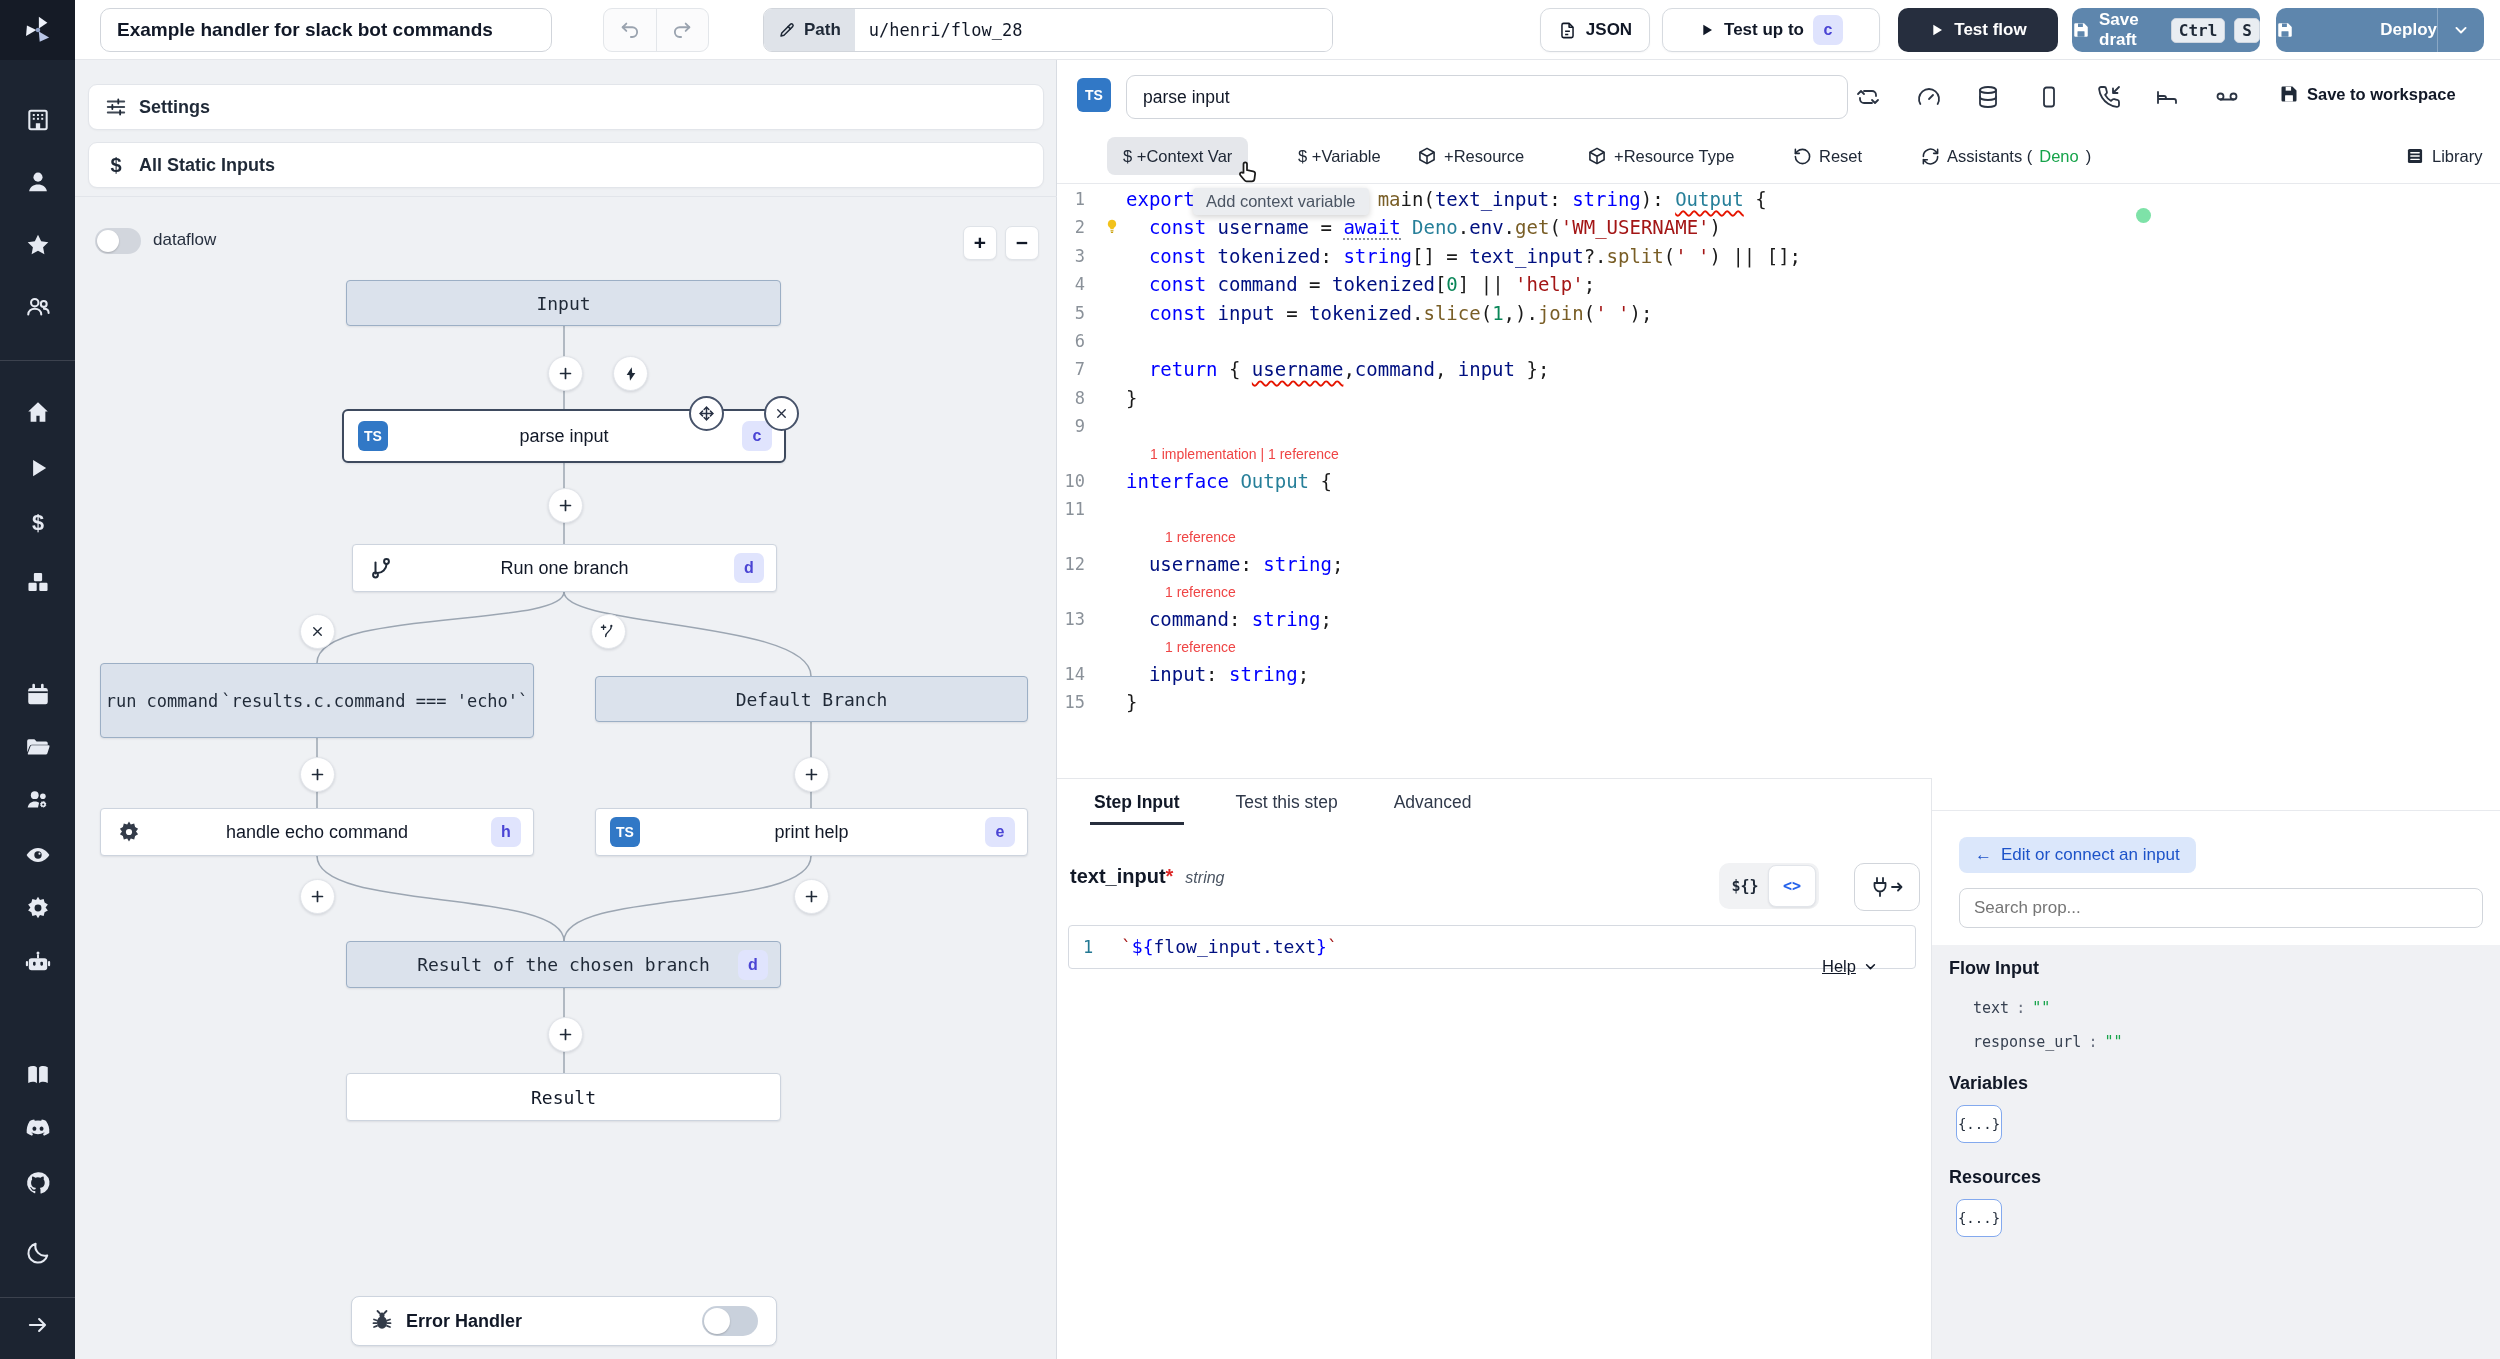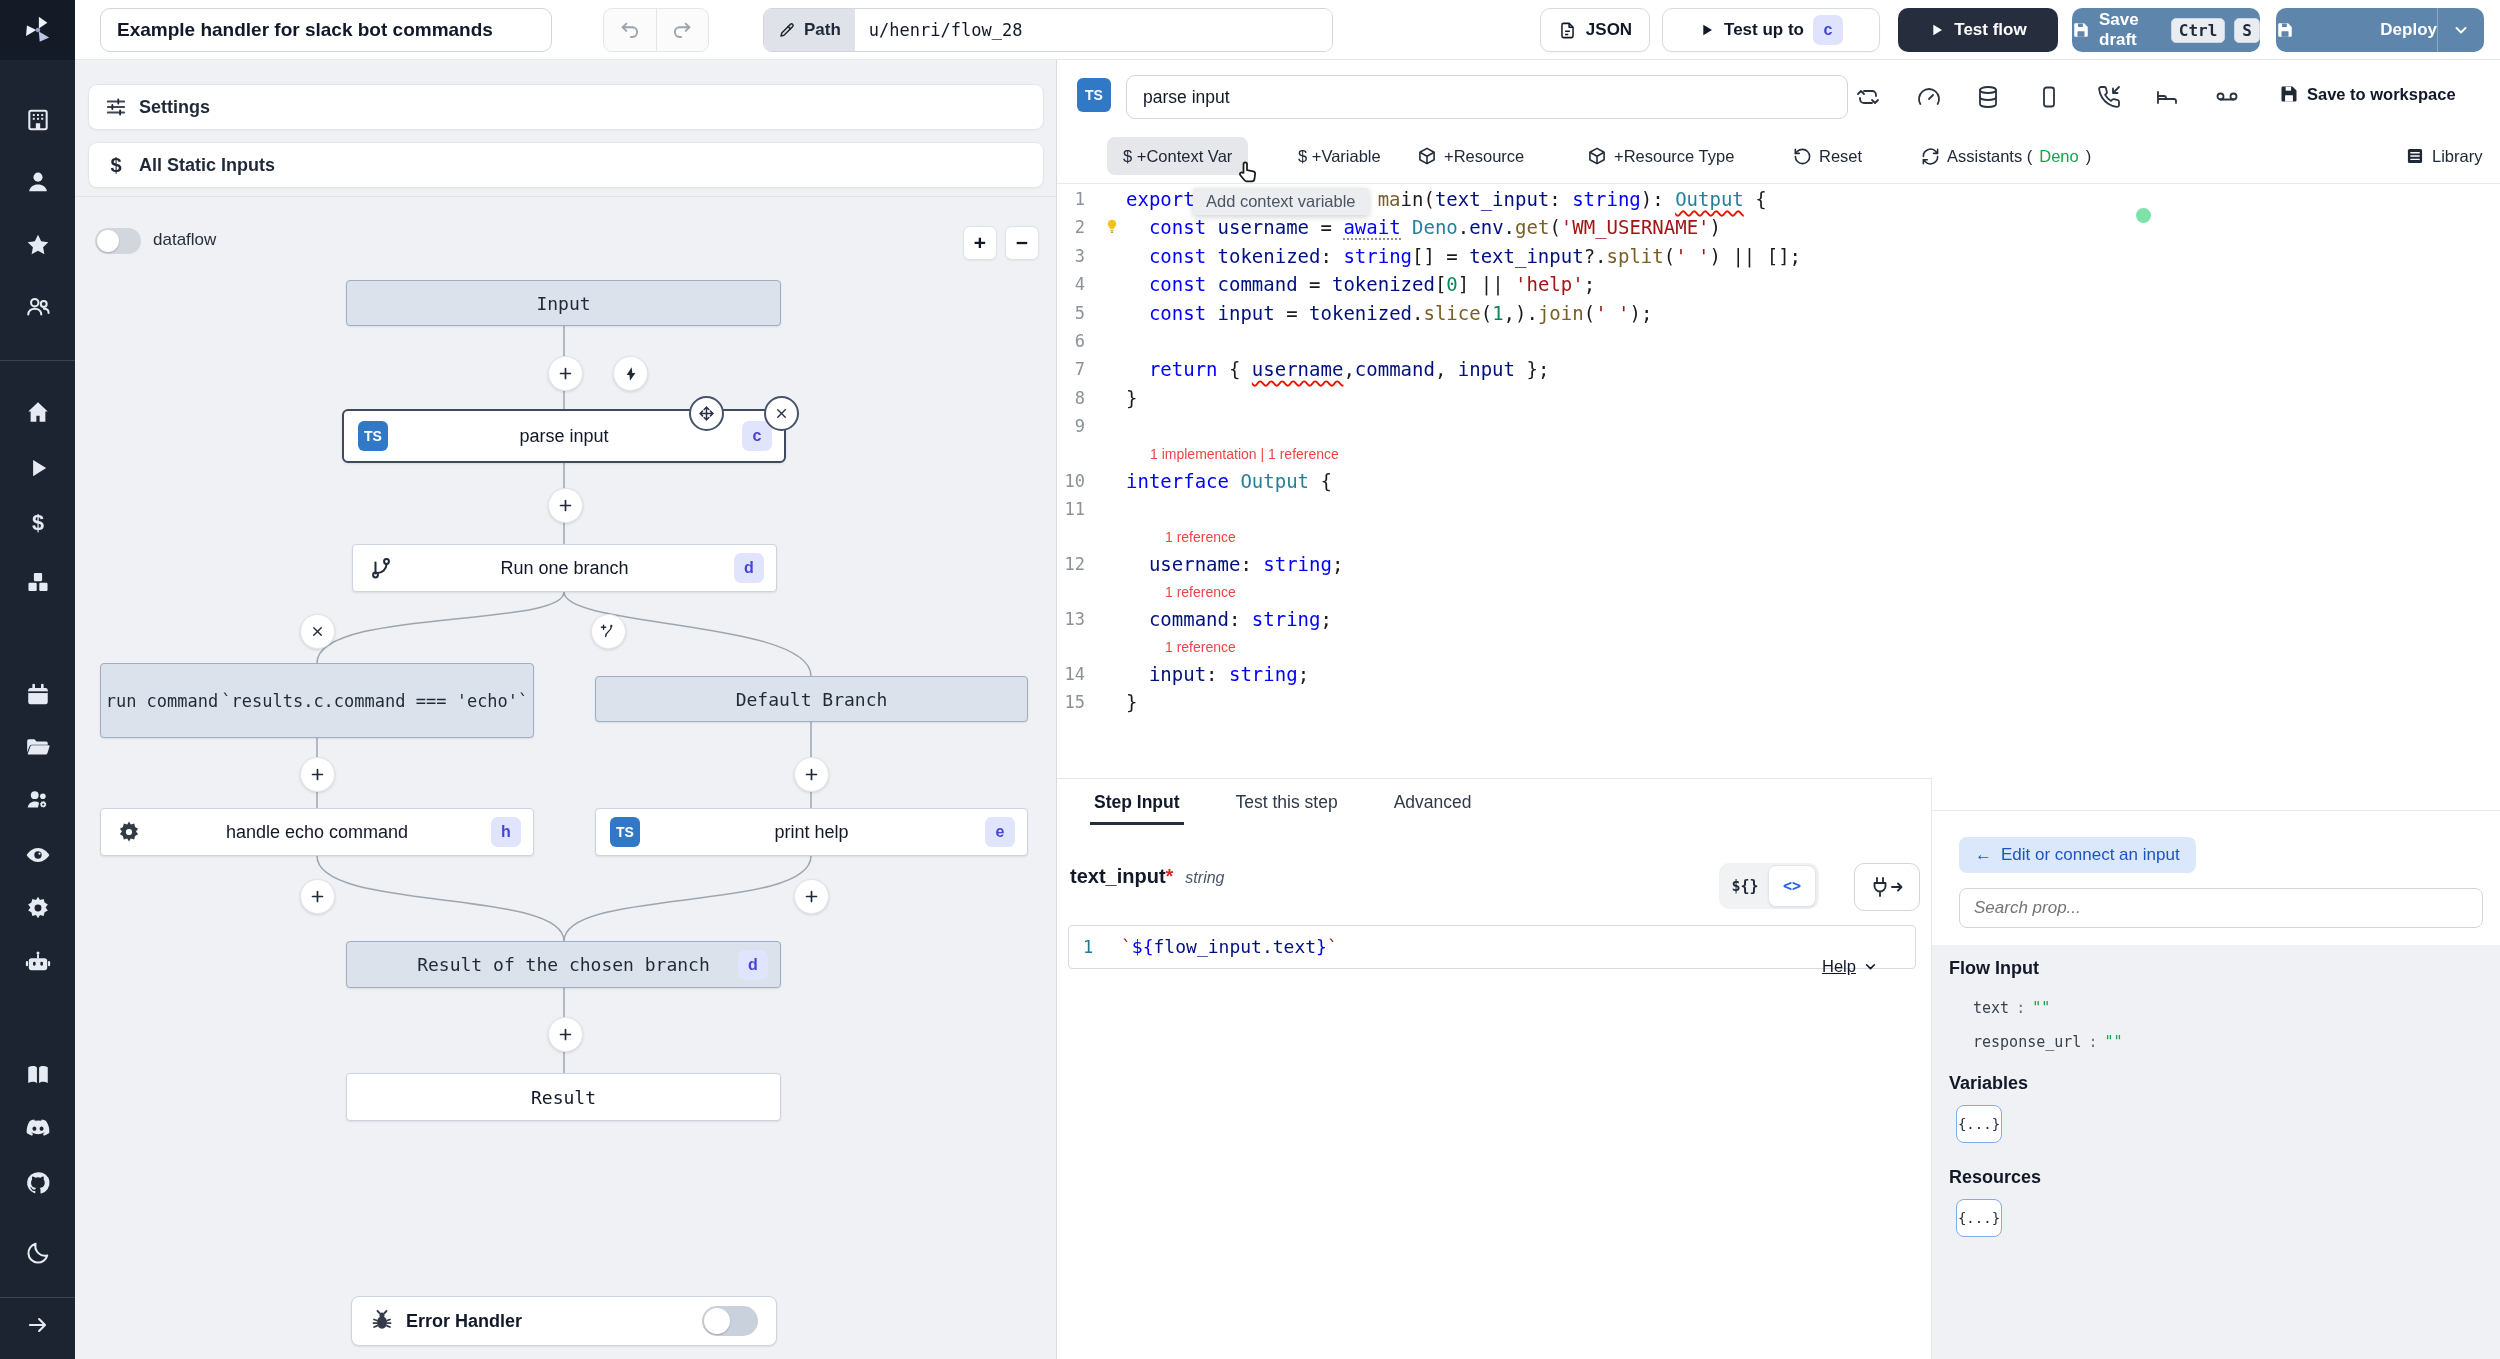--- a/index.html
+++ b/index.html
@@ -89,21 +89,21 @@
   #expr-editor{left:11px;top:100px;width:848px;height:44px;border:1px solid #d6dae1;border-radius:4px;background:#fff;box-sizing:border-box;}
   #expr-editor .gut{position:absolute;left:14px;top:0;line-height:42px;font-family:"DejaVu Sans Mono",monospace;font-size:17px;color:#237893;}
   #expr-editor .ex{position:absolute;left:52px;top:0;line-height:42px;font-family:"DejaVu Sans Mono",monospace;font-size:18px;white-space:pre;}
   #help-link{left:765px;top:132px;display:flex;align-items:center;gap:6px;font-size:16.5px;color:#111827;cursor:pointer;}
   #help-link .ht{text-decoration:underline;}
 
   
   #connect{left:1931px;top:778px;width:569px;height:581px;background:#fff;border-left:1px solid #e5e7eb;box-sizing:border-box;}
   #connect-hr{position:absolute;left:0;top:32px;width:569px;height:1px;background:#e8eaee;}
   #edit-pill{position:absolute;left:27px;top:59px;height:36px;padding:0 16px;background:#dbe7fb;color:#1d53c9;font-size:17px;font-weight:500;border-radius:8px;display:flex;align-items:center;gap:9px;cursor:pointer;}
-  #prop-search{position:absolute;left:27px;top:110px;width:524px;height:40px;border:1px solid #d1d5db;border-radius:8px;padding:0 14px;font-size:17px;color:#111827;box-sizing:border-box;font-style:italic;}
+  #prop-search{position:absolute;left:27px;top:110px;width:524px;height:40px;border:1px solid #d1d5db;border-radius:8px;padding:0 14px;font-size:17px;color:#111827;box-sizing:border-box;}
   #connect-gray{position:absolute;left:0;top:167px;width:569px;height:414px;background:#f0f1f4;}
   .cp-h{position:absolute;left:17px;font-size:18px;font-weight:bold;color:#111827;}
   .cp-row{position:absolute;left:41px;font-family:"DejaVu Sans Mono",monospace;font-size:15px;color:#374151;cursor:pointer;}
   .cp-row .col{color:#6b7280;margin:0 7px;}
   .cp-row .val{color:#16a34a;}
   .cp-chip{position:absolute;left:24px;width:46px;height:38px;border:1px solid #83a9ee;border-radius:8px;background:#fff;display:flex;align-items:center;justify-content:center;font-family:"DejaVu Sans Mono",monospace;font-size:14px;color:#1f2937;cursor:pointer;box-sizing:border-box;}
 </style>
 </head>
 <body>
 

